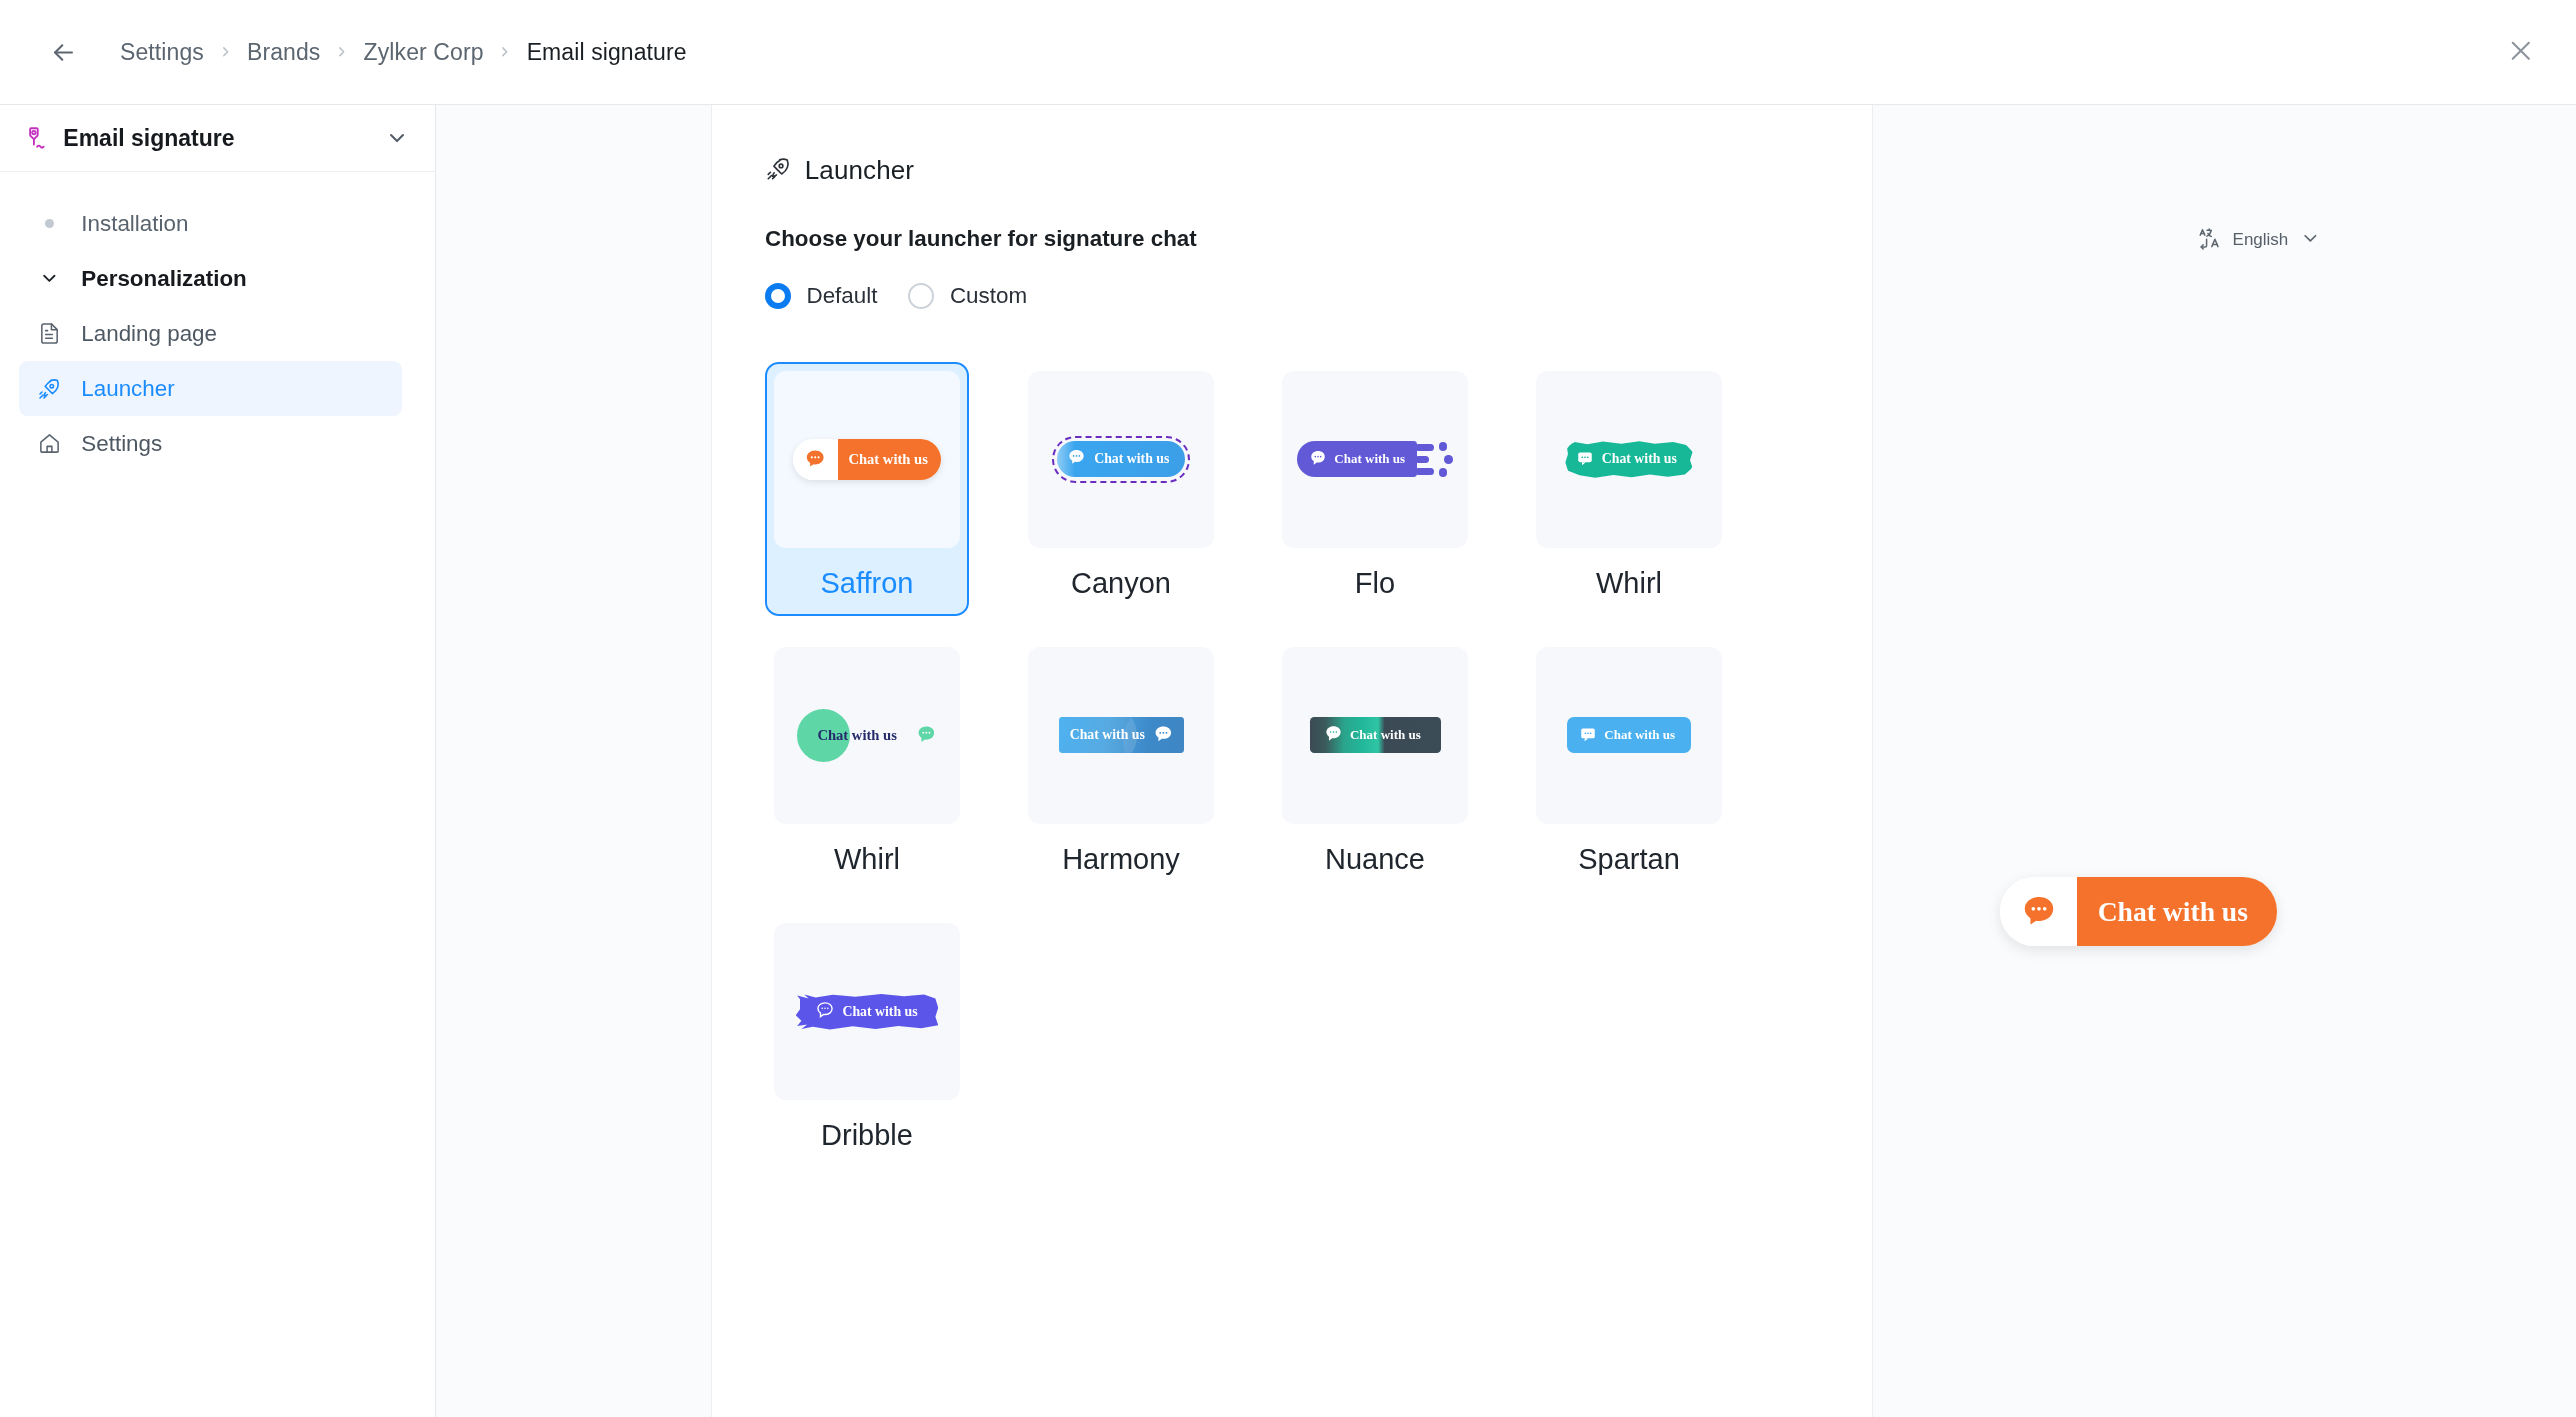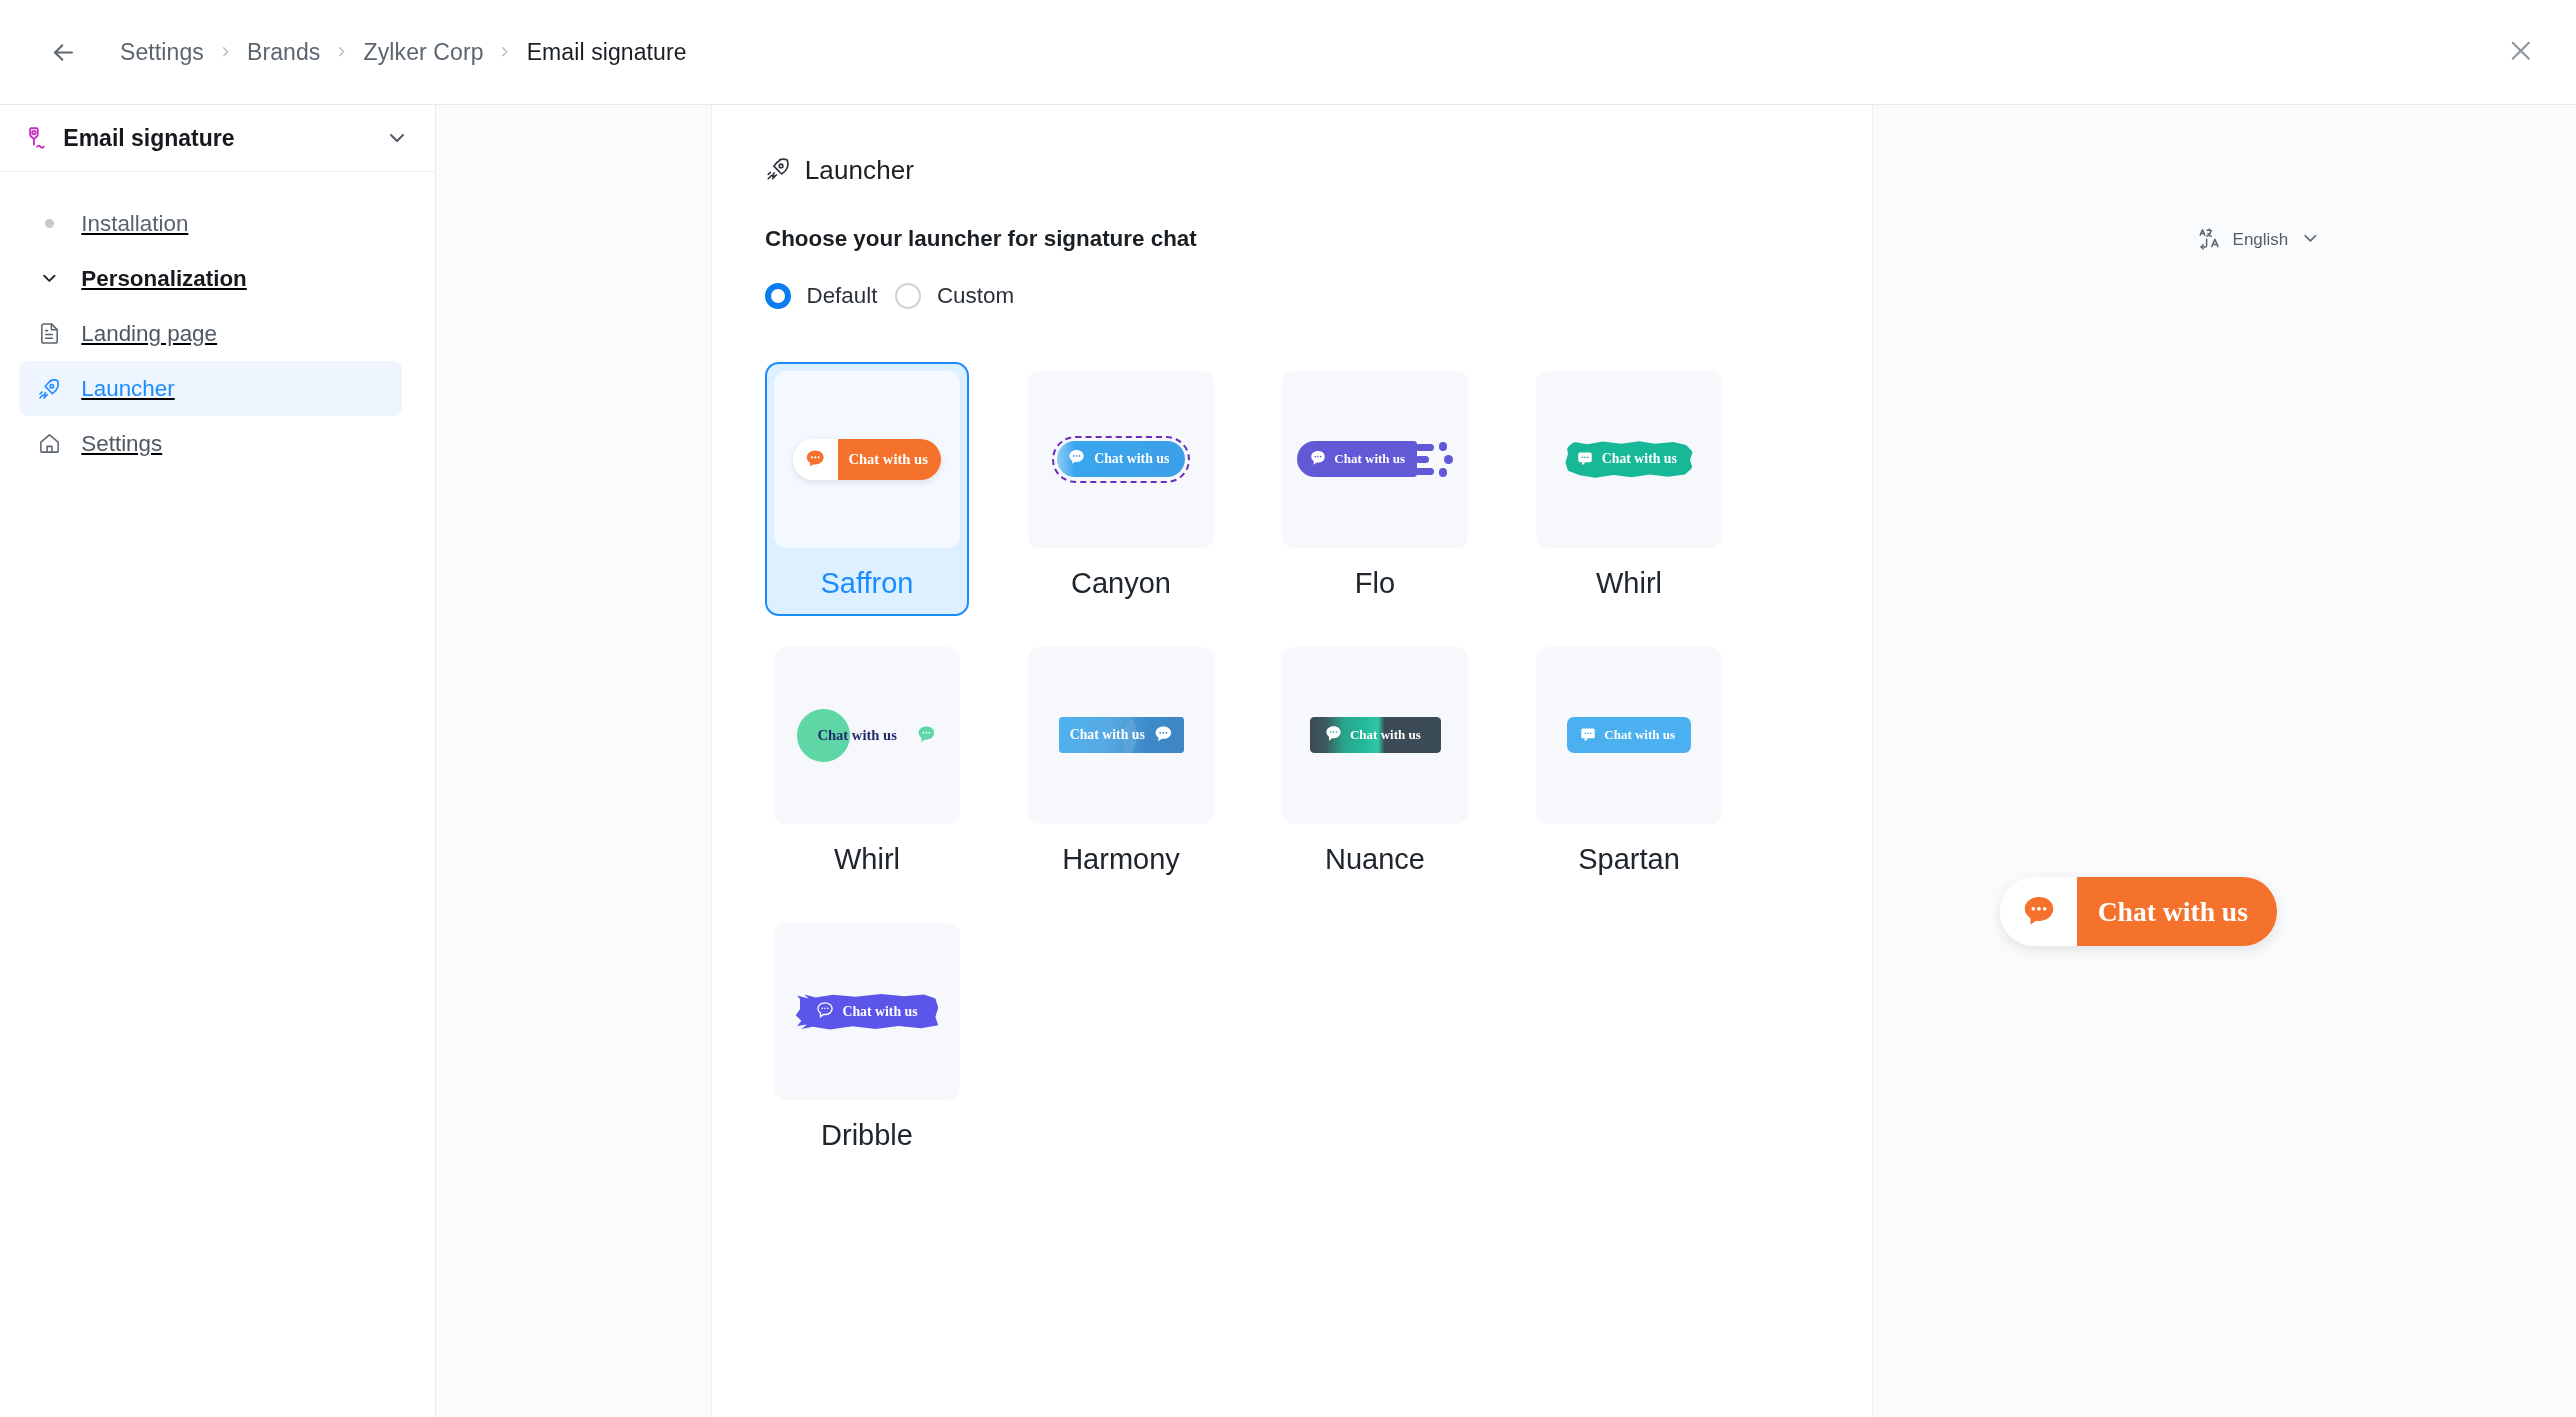--- a/index.html
+++ b/index.html
@@ -103,21 +103,20 @@
 
   .sidebar-list { padding-top: 24px; }
 
   .nav-item {
     display: flex; align-items: center;
     height: 55px;
     margin: 0 33px 0 19px;
     border-radius: 8.6px;
     padding-left: 10.3px;
     cursor: pointer;
-    text-decoration: underline;
   }
   .nav-item .ni-icon {
     width: 40px; flex: 0 0 40px;
     display:flex; align-items:center; justify-content:center;
   }
   .nav-item .ni-label {
     font-size: 22.4px;
     color: #4e5863;
     margin-left: 12px;
     white-space: nowrap;
@@ -156,21 +155,21 @@
   }
   .main-sub {
     margin-top: 40px;
     font-size: 22.4px;
     font-weight: bold;
     color: #1a1f24;
   }
   .radio-row {
     margin-top: 31px;
     display: flex; align-items: center;
-    gap: 18px;
+    gap: 31px;
   }
   .radio {
     display: flex; align-items: center;
     cursor: pointer;
     gap: 15.5px;
   }
   .radio .rb {
     width: 26px; height: 26px; border-radius: 50%;
     border: 2.6px solid #ccd2d9;
     background: #fff;

